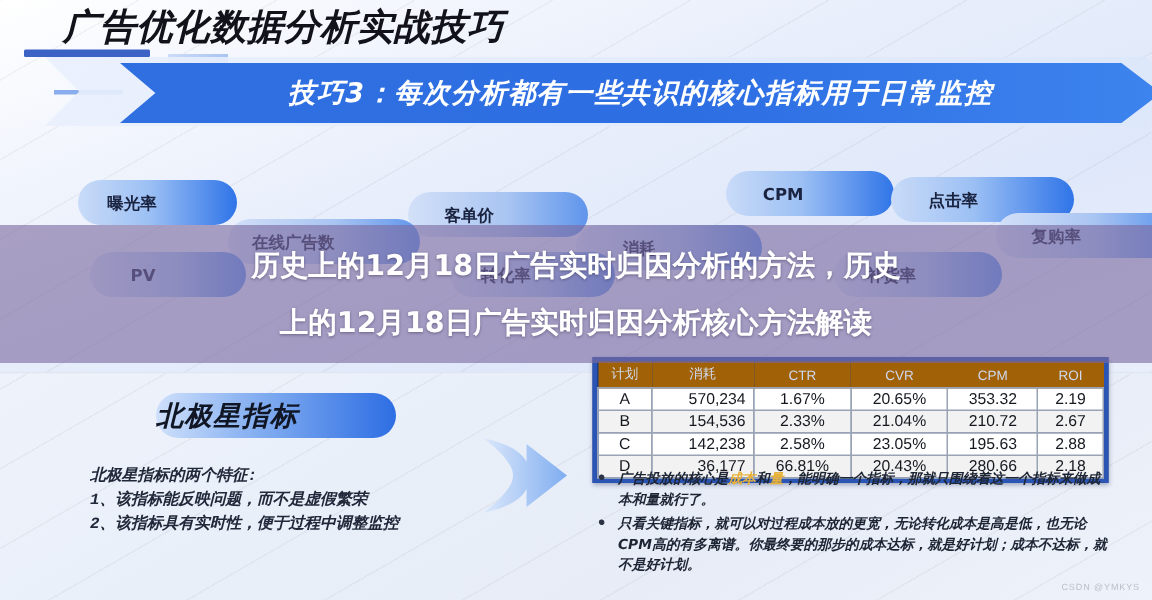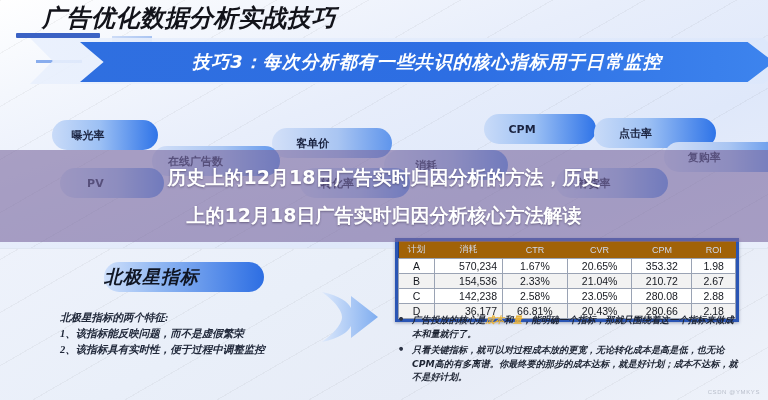--- a/index.html
+++ b/index.html
@@ -87,21 +87,21 @@
     background:linear-gradient(90deg,#cfe0fb 0%,#8fb6f2 35%,#2d6ee3 100%);
     display:flex;align-items:center;
   }
   .np-pill span{
     color:#101624;font-size:18px;font-weight:bold;font-style:italic;letter-spacing:1px;
     font-family:"DejaVu Sans","Liberation Sans",sans-serif;
   }
   .np-body{
     position:absolute;left:60px;top:310px;width:300px;
     color:#20283a;font-size:10.5px;line-height:16px;font-style:italic;font-weight:bold;
-    font-family:Liberation Serif, serif;
+    font-family:Liberation Mono, monospace;
   }
   .np-body div{white-space:nowrap;}
 
   .arrow{position:absolute;left:318px;top:286px;width:64px;height:62px;}
 
   
   .tbl-frame{
     position:absolute;left:395px;top:238px;width:338px;
     border:3px solid #2a55b4;background:#1f3d86;
     box-shadow:0 1px 3px rgba(20,35,80,.35);
@@ -244,36 +244,36 @@
           <th>ROI</th>
         </tr>
       </thead>
       <tbody>
         <tr>
           <td>A</td>
           <td class="num">570,234</td>
           <td>1.67%</td>
           <td>20.65%</td>
           <td>353.32</td>
-          <td>1.98</td>
+          <td>2.19</td>
         </tr>
         <tr class="alt">
           <td>B</td>
           <td class="num">154,536</td>
           <td>2.33%</td>
           <td>21.04%</td>
           <td>210.72</td>
           <td>2.67</td>
         </tr>
         <tr>
           <td>C</td>
           <td class="num">142,238</td>
           <td>2.58%</td>
           <td>23.05%</td>
-          <td>280.08</td>
+          <td>195.63</td>
           <td>2.88</td>
         </tr>
         <tr class="alt">
           <td>D</td>
           <td class="num">36,177</td>
           <td>66.81%</td>
           <td>20.43%</td>
           <td>280.66</td>
           <td>2.18</td>
         </tr>

